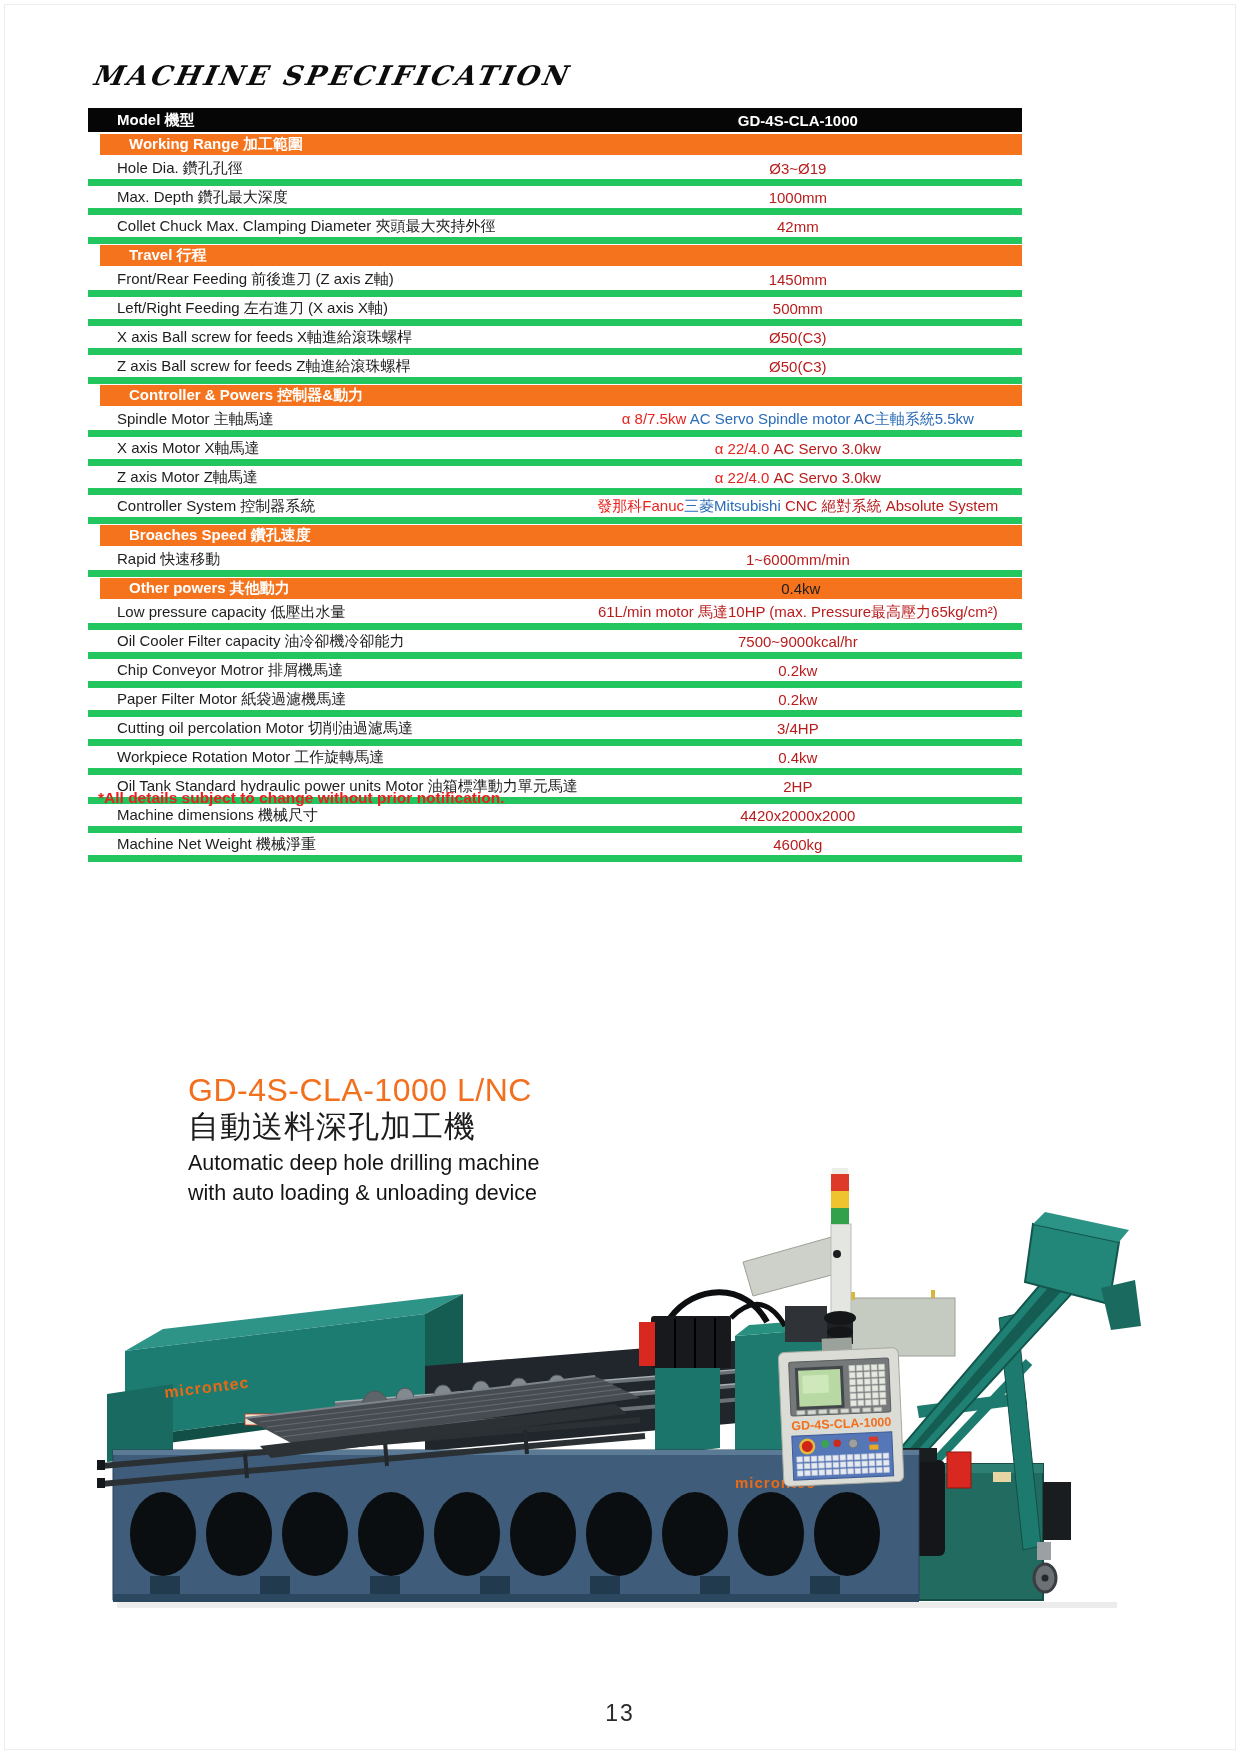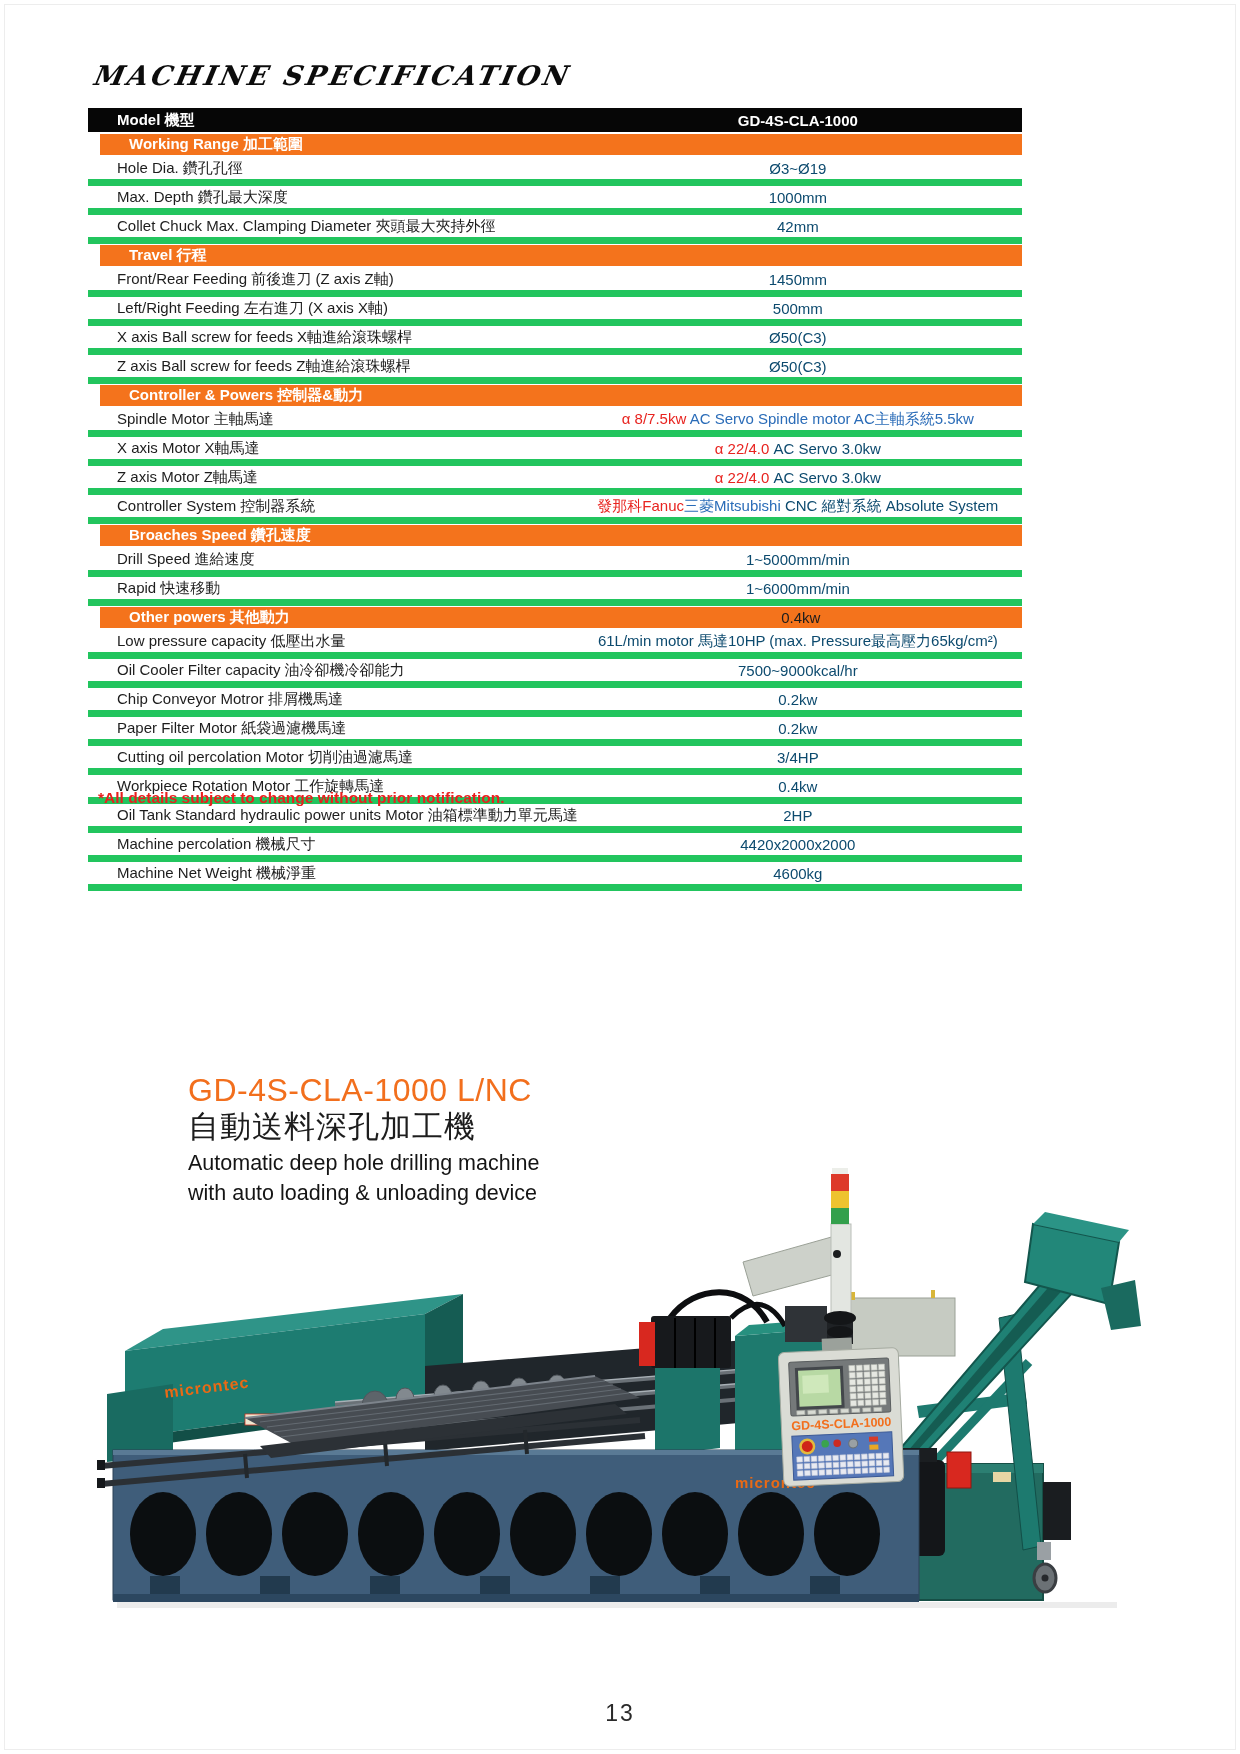--- a/index.html
+++ b/index.html
@@ -18,21 +18,21 @@
   .trow.header{height:24px;background:#060606;color:#fff;font-weight:bold;
     display:flex;align-items:center;margin-bottom:2px;}
   .trow.section{height:21px;background:#f4731c;color:#fff;font-weight:bold;
     display:flex;align-items:center;margin:1px 0 2px 12px;}
   .trow.data{height:22px;background:#fff;border-bottom:7px solid #22c55e;
     display:flex;align-items:center;}
   .lbl{padding-left:29px;white-space:nowrap;}
   .val{position:absolute;left:76%;transform:translateX(-50%);white-space:nowrap;}
   .trow.header .val{font-weight:bold;color:#fff;}
   .trow.section .val{font-weight:normal;color:#1d1d1d;}
-  .c-dark{color:#0c4a6e;} .c-red{color:#e8231f;} .c-blue{color:#2a6cb8;}
+  .c-dark{color:#b91c1c;} .c-red{color:#e8231f;} .c-blue{color:#2a6cb8;}
 
   .footnote{position:absolute;left:98px;top:789px;font-size:15.5px;font-weight:bold;color:#e8201e;}
 
   
   .prod-model{position:absolute;left:188px;top:1072px;font-size:32px;font-weight:normal;
     color:#f26f1d;letter-spacing:0.5px;}
   .prod-zh{position:absolute;left:188px;top:1106px;font-size:31px;color:#1d1d1d;letter-spacing:1px;}
   .prod-desc{position:absolute;left:188px;top:1148px;font-size:21.5px;color:#141414;line-height:30px;}
 
   .machine-wrap{position:absolute;left:95px;top:1166px;width:1050px;height:470px;}
@@ -107,24 +107,20 @@
       </div>
       <div class="trow data">
         <span class="lbl">Controller System 控制器系統</span>
         <span class="val"><span class="c-red">發那科Fanuc</span><span class="c-blue">三菱Mitsubishi</span><span class="c-dark"> CNC 絕對系統  Absolute System</span></span>
       </div>
       <div class="trow section">
         <span class="lbl">Broaches Speed 鑽孔速度</span>
         <span class="val"></span>
       </div>
       <div class="trow data">
-        <span class="lbl">Drill Speed 進給速度</span>
-        <span class="val"><span class="c-dark">1~5000mm/min</span></span>
-      </div>
-      <div class="trow data">
         <span class="lbl">Rapid 快速移動</span>
         <span class="val"><span class="c-dark">1~6000mm/min</span></span>
       </div>
       <div class="trow section">
         <span class="lbl">Other powers 其他動力</span>
         <span class="val">0.4kw</span>
       </div>
       <div class="trow data">
         <span class="lbl">Low pressure capacity 低壓出水量</span>
         <span class="val"><span class="c-dark">61L/min motor 馬達10HP (max. Pressure最高壓力65kg/cm²)</span></span>
@@ -147,21 +143,21 @@
       </div>
       <div class="trow data">
         <span class="lbl">Workpiece Rotation Motor 工作旋轉馬達</span>
         <span class="val"><span class="c-dark">0.4kw</span></span>
       </div>
       <div class="trow data">
         <span class="lbl">Oil Tank Standard hydraulic power units Motor 油箱標準動力單元馬達</span>
         <span class="val"><span class="c-dark">2HP</span></span>
       </div>
       <div class="trow data">
-        <span class="lbl">Machine percolation 機械尺寸</span>
+        <span class="lbl">Machine dimensions 機械尺寸</span>
         <span class="val"><span class="c-dark">4420x2000x2000</span></span>
       </div>
       <div class="trow data">
         <span class="lbl">Machine  Net Weight 機械淨重</span>
         <span class="val"><span class="c-dark">4600kg</span></span>
       </div>
     </div>
 
   <div class="footnote">*All details subject to change without prior notification.</div>
 

